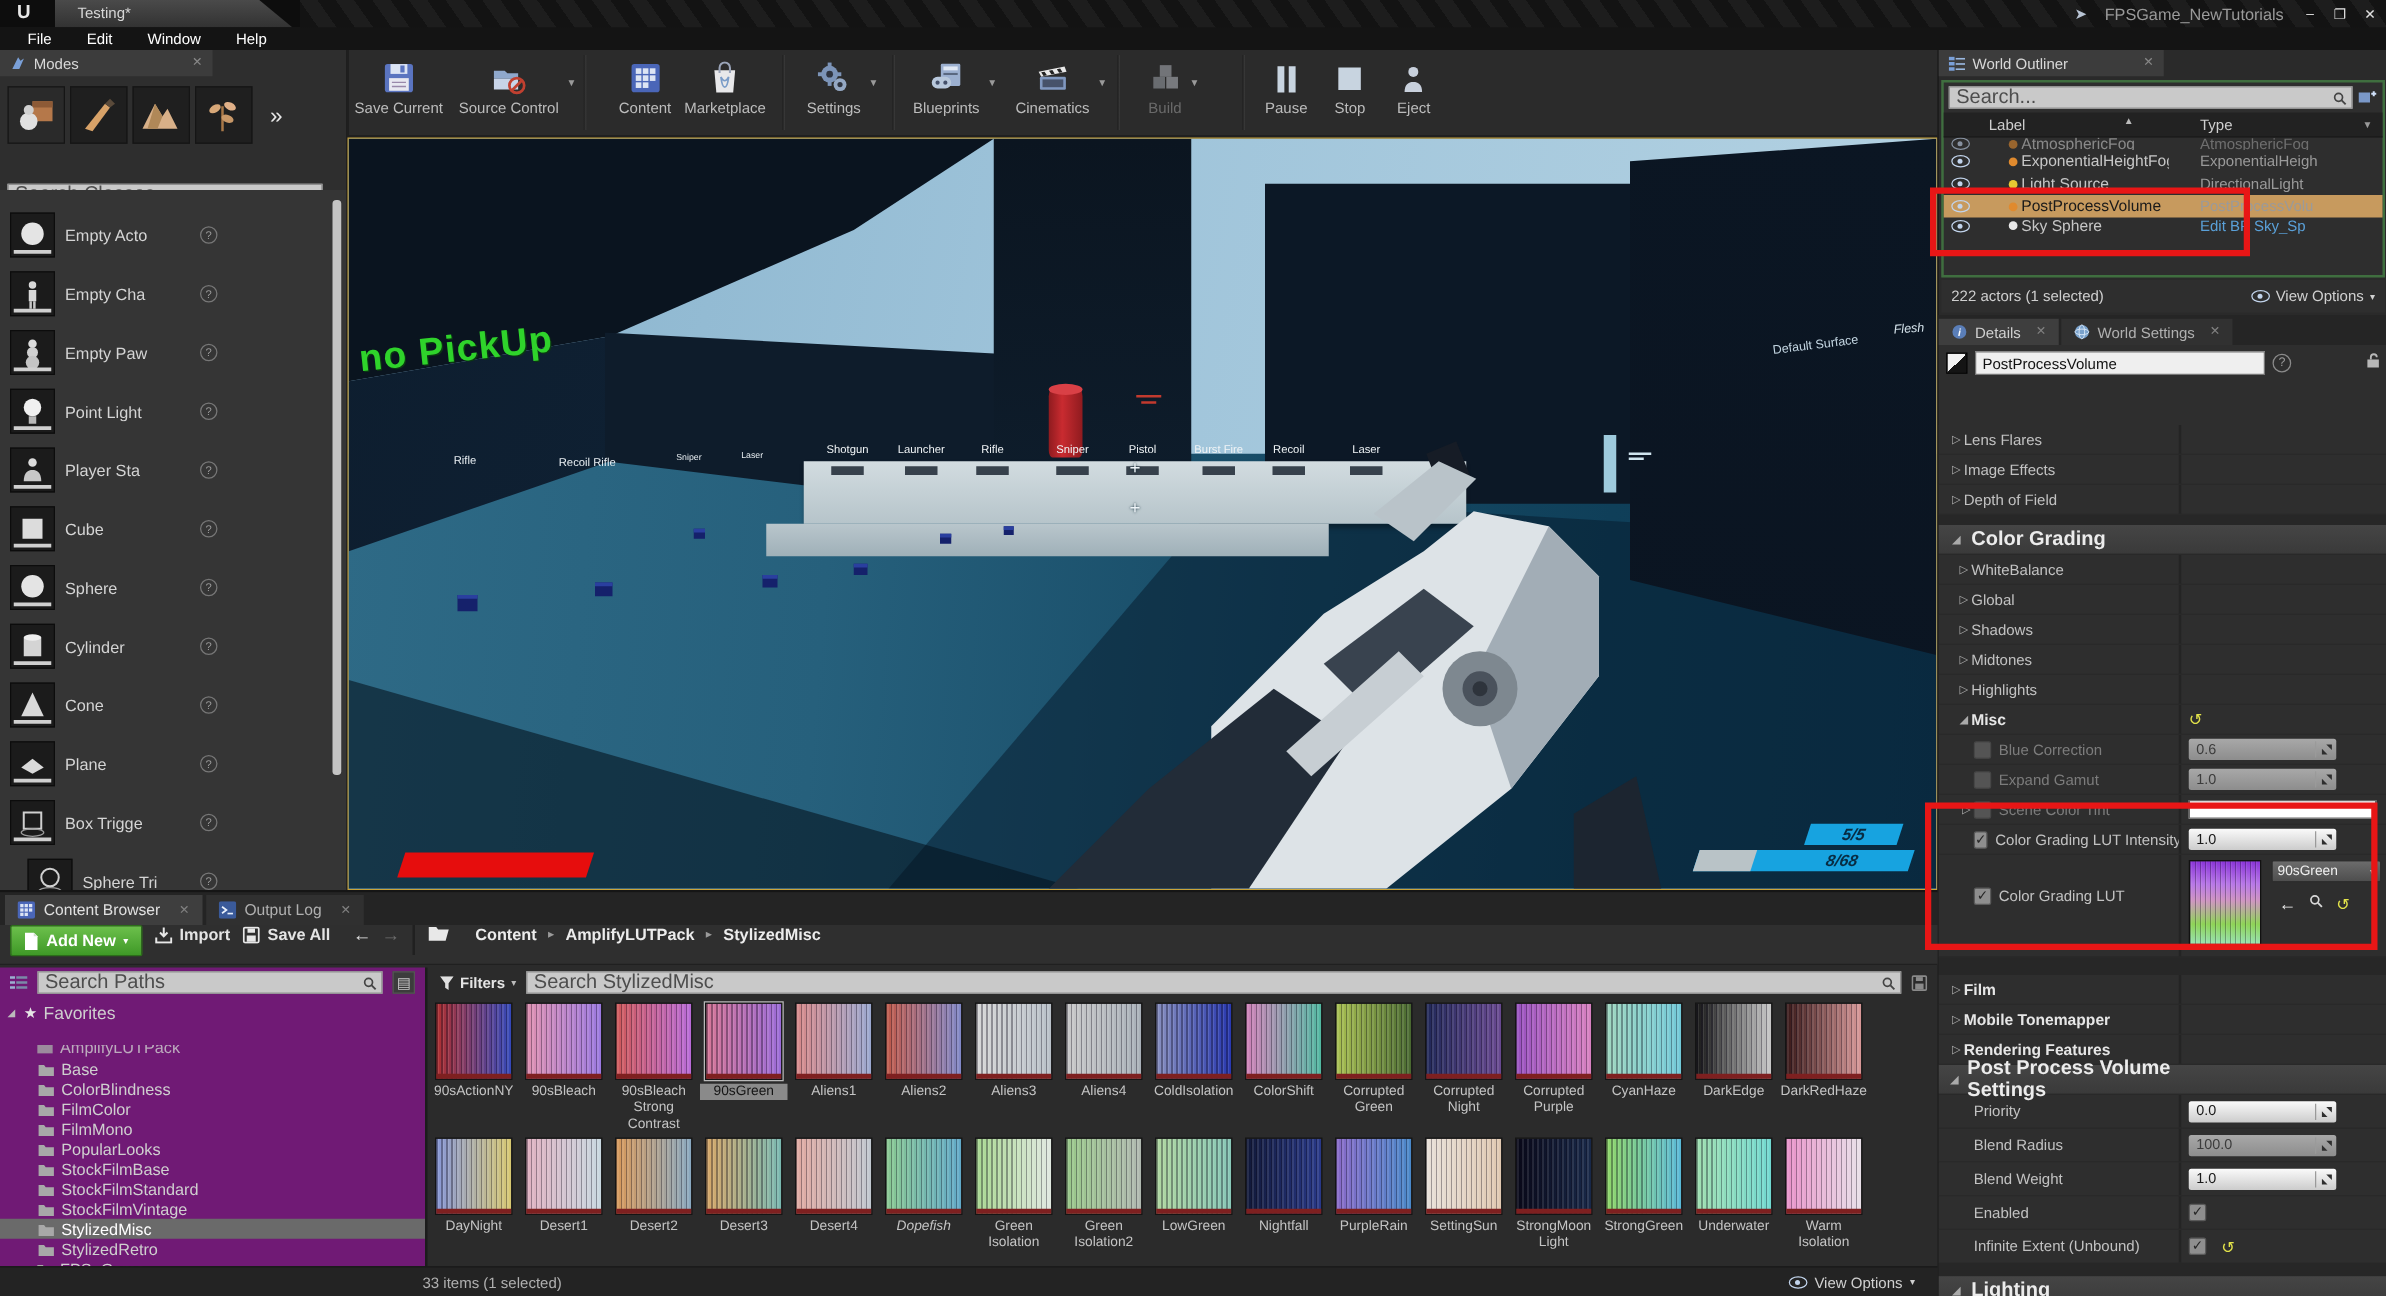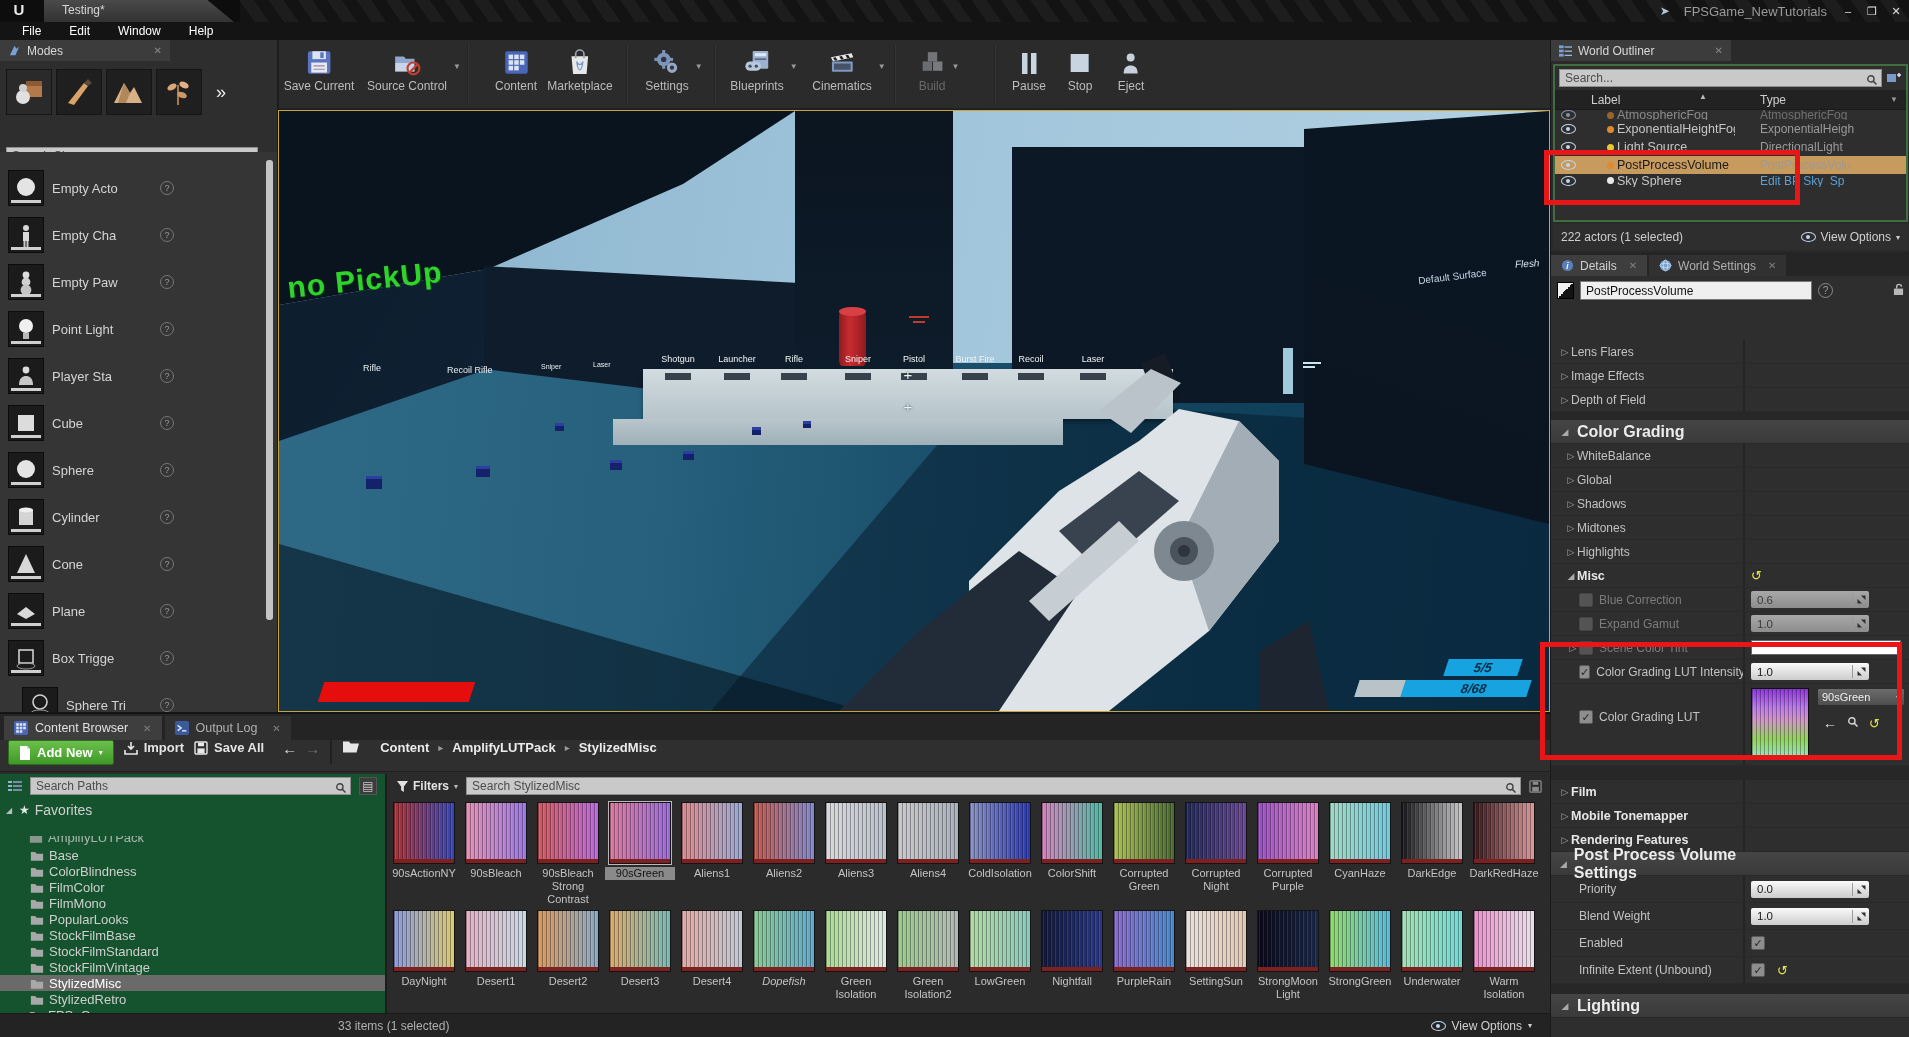--- a/index.html
+++ b/index.html
@@ -96,21 +96,21 @@
     display:flex;align-items:center;}
   .hud-ammo .gray{width:46px;height:17px;background:#b9c3c7;}
   .hud-txt{font-size:13px;font-weight:bold;font-style:italic;color:#082c42;transform:skewX(6deg);}
   .hud-ammo .hud-txt{margin-left:58px;}
 
   
   .rpanel{position:absolute;left:1550px;top:40px;width:359px;height:997px;background:#2a2a2a;border-left:1px solid #191919;}
   .outliner{position:absolute;left:0;top:0;width:359px;height:188px;}
   .out-inner{position:absolute;left:2px;top:24px;right:2px;height:158px;border:2px solid #3f6e3f;background:#2e2e2e;}
   .srow{display:flex;align-items:center;gap:4px;padding:3px 4px;}
-  input.search{flex:1;height:18px;background:#c9c9c9;border:1px solid #8f8f8f;font-size:12px;color:#333;padding:0 20px 0 5px;}
+  input.search{flex:1;height:18px;background:#c9c9c9;border:1px solid #8f8f8f;font-size:16px;color:#333;padding:0 20px 0 5px;}
   input.search::placeholder{color:#4d4d4d;}
   .srch-wrap{position:relative;flex:1;display:flex;}
   .srch-ico{position:absolute;right:4px;top:3px;}
   .out-head{display:flex;height:20px;background:#222;border-bottom:1px solid #1a1a1a;font-size:12px;color:#cfcfcf;align-items:center;position:relative;}
   .out-head .c1{padding-left:36px;}
   .out-head .sortarr{position:absolute;left:144px;top:2px;font-size:8px;color:#bbb;}
   .out-head .c2{position:absolute;left:205px;}
   .out-head .filt{position:absolute;right:8px;font-size:8px;color:#999;}
   .orow{display:flex;align-items:center;height:18px;font-size:12.5px;color:#c6c6c6;position:relative;}
   .orow.sel{background:#c79a5e;color:#1a1a1a;}
@@ -179,21 +179,21 @@
   .addnew{display:flex;align-items:center;gap:6px;background:linear-gradient(#6cc04c,#3f9927);border:1px solid #2c6e1a;border-radius:2px;
     height:25px;padding:0 10px;color:#fff;font-weight:bold;font-size:13px;}
   .addnew .ca{font-size:8px;}
   .cb-act{display:flex;align-items:center;gap:6px;color:#e4e4e4;font-weight:bold;font-size:13px;}
   .nav{display:flex;gap:8px;font-size:15px;margin-left:8px;}
   .nav .fwd{color:#6f6f6f;}
   .nav .bk{color:#e0e0e0;}
   .crumbs{display:flex;align-items:center;gap:9px;font-size:13px;font-weight:bold;color:#ececec;margin-left:10px;}
   .crumbs .sep{color:#9a9a9a;font-size:10px;}
   .cb-body{position:absolute;left:0;top:60px;right:0;bottom:24px;display:flex;}
-  .cb-left{width:385px;position:relative;background:#14532d;}
+  .cb-left{width:340px;position:relative;background:#701a75;}
   .cb-div{width:2px;background:#1c1c1c;}
   .cb-right{flex:1;position:relative;}
   .tree{position:absolute;left:0;top:28px;right:0;bottom:0;overflow:hidden;}
   .trow{height:16px;display:flex;align-items:center;font-size:13px;color:#cfcfcf;gap:5px;white-space:nowrap;}
   .trow.sel{background:#6a6a6a;color:#fff;}
   .trow.clipped{height:11px;overflow:hidden;opacity:.8;}
   .trow.clipped .inner-shift{transform:translateY(-4px);display:flex;align-items:center;gap:5px;}
   .trow .tcaret{font-size:8px;color:#bbb;width:10px;text-align:center;}
   .trow .star{color:#e6e6e6;font-size:12px;}
   .fav{font-size:14px;}
@@ -954,20 +954,35 @@
             </div>
             <div class="dvc" style="border-left:none;"></div>
           </div>
           <div class="drow" style="height:27px;">
     <div class="dlc" style="padding-left:28px;">
               <span class="dlab ">Priority</span>
             </div>
     <div class="dvc">
               <span class="spin ">
                 <span>0.0</span>
+                <span class="sd"></span>
+                <svg class="sa" width="9" height="9">
+                  <path d="M8.5 .5 L4 .5 L8.5 5Z" fill="#2e2e2e"></path>
+                  <path d="M.5 8.5 L5 8.5 L.5 4Z" fill="#2e2e2e"></path>
+                </svg>
+              </span>
+            </div>
+          </div>
+          <div class="drow" style="height:27px;">
+    <div class="dlc" style="padding-left:28px;">
+              <span class="dlab ">Blend Radius</span>
+            </div>
+    <div class="dvc">
+              <span class="spin sdim">
+                <span>100.0</span>
                 <span class="sd"></span>
                 <svg class="sa" width="9" height="9">
                   <path d="M8.5 .5 L4 .5 L8.5 5Z" fill="#2e2e2e"></path>
                   <path d="M.5 8.5 L5 8.5 L.5 4Z" fill="#2e2e2e"></path>
                 </svg>
               </span>
             </div>
           </div>
           <div class="drow" style="height:27px;">
     <div class="dlc" style="padding-left:28px;">

